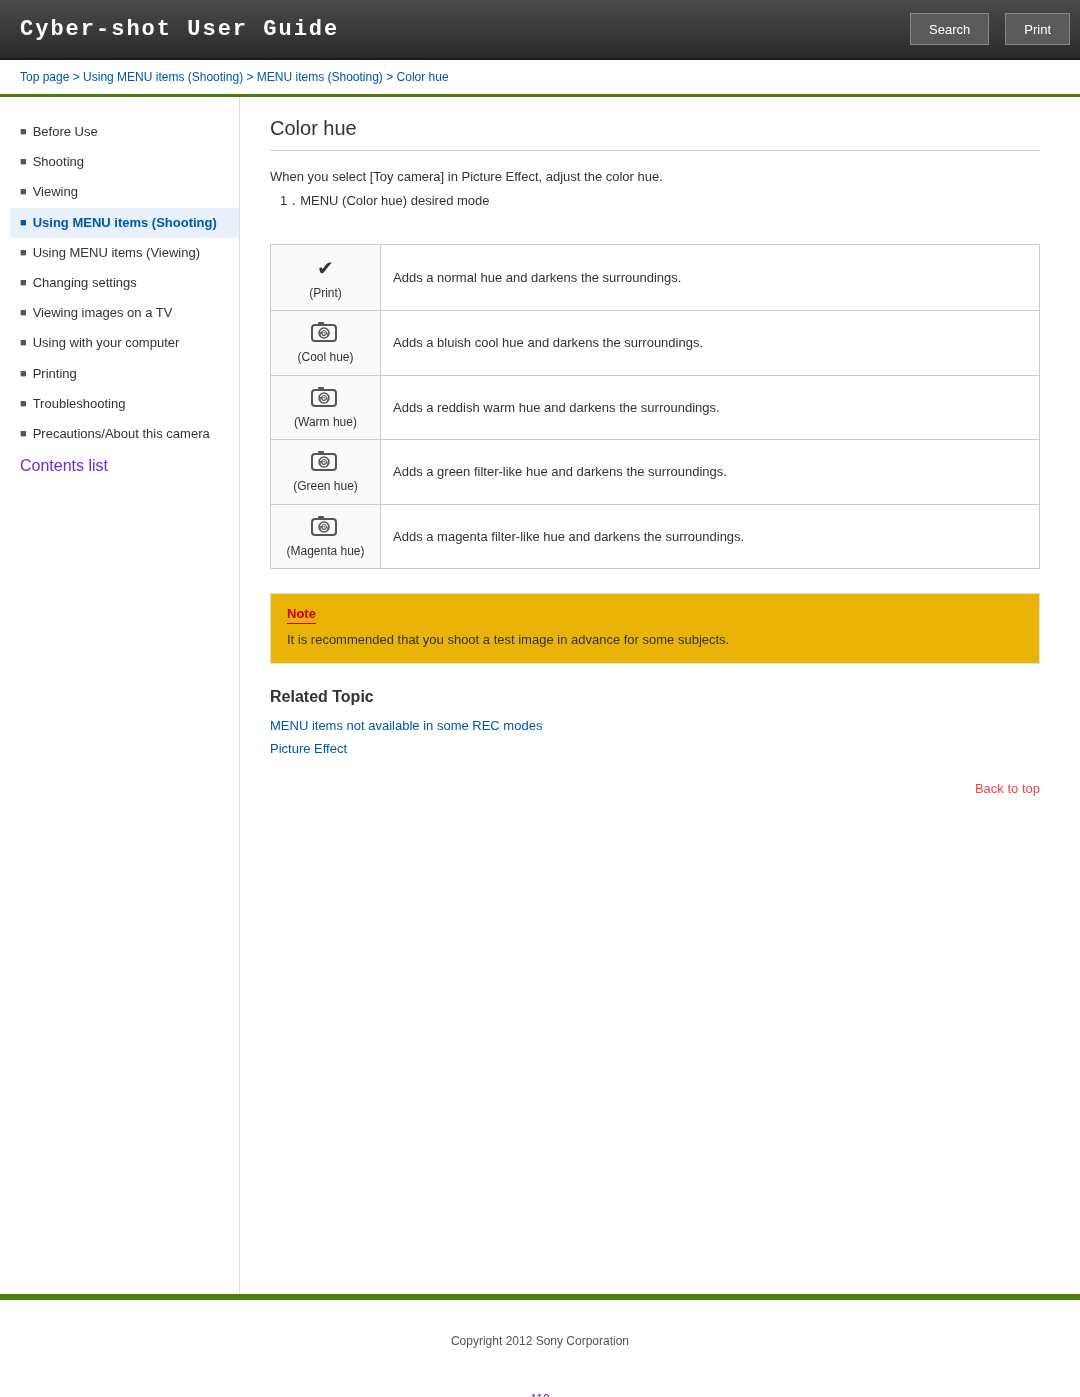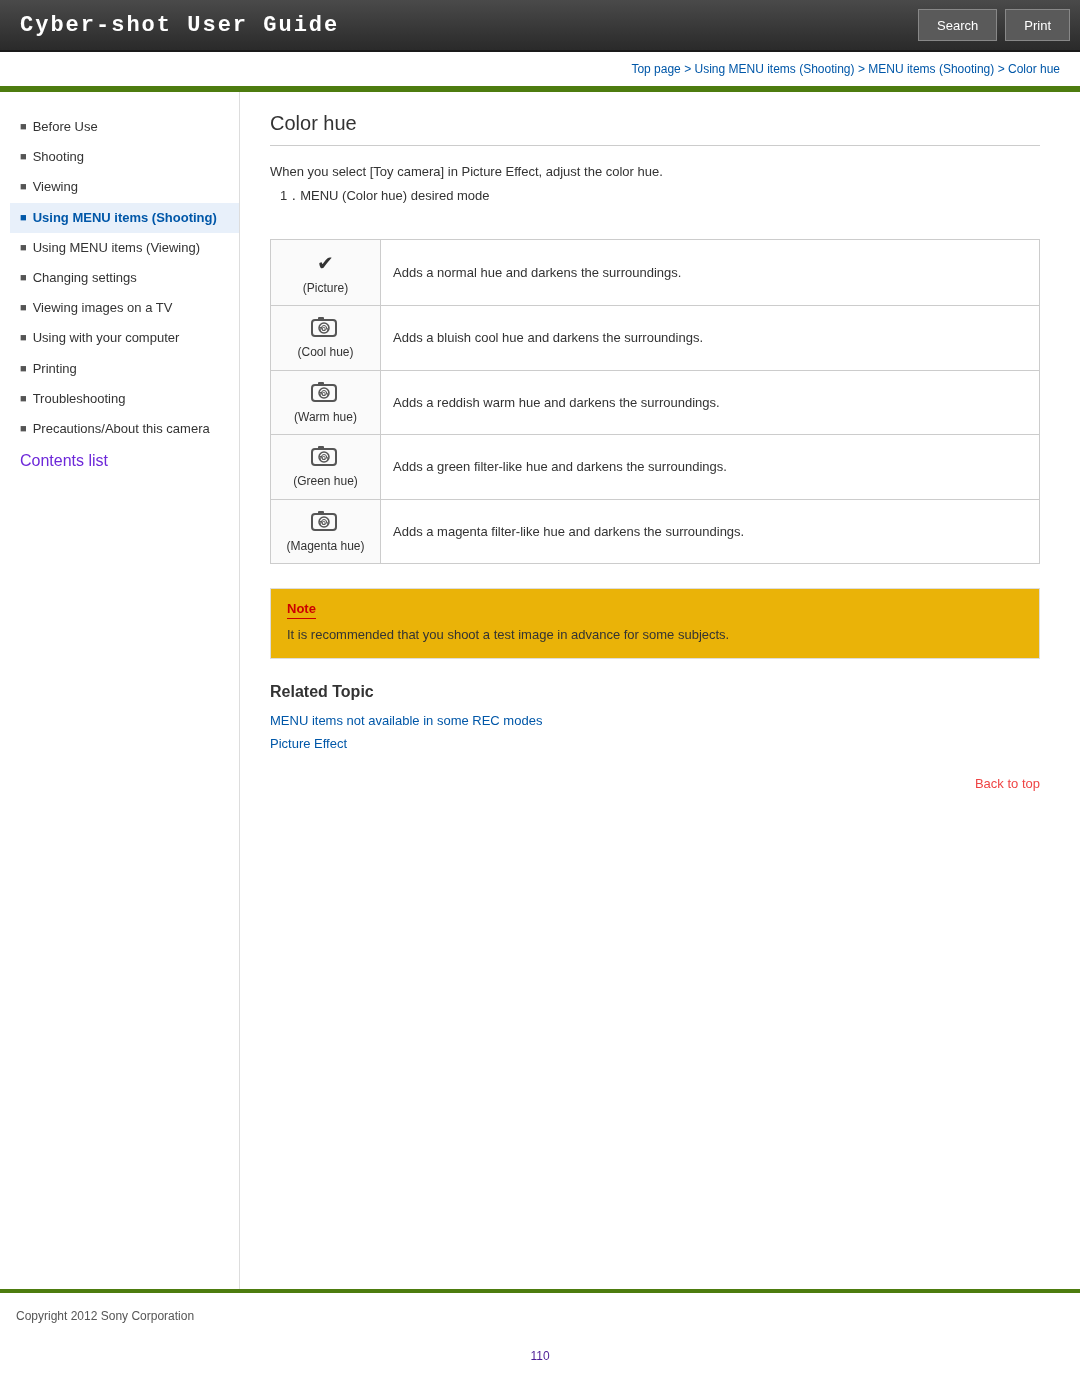--- a/index.html
+++ b/index.html
@@ -11,60 +11,60 @@
       width: 1080px;
       min-height: 1397px;
     }
 
     
     .header {
       background: linear-gradient(to bottom, #4a4a4a, #2a2a2a);
       padding: 0;
       display: flex;
       align-items: stretch;
-      height: 52px;
+      height: 60px;
       border-bottom: 2px solid #1a1a1a;
       justify-content: flex-end;
     }
     .header-title-area {
       flex: 1;
       display: flex;
       align-items: center;
       padding-left: 20px;
     }
     .header-title {
       color: #fff;
       font-size: 22px;
       font-family: 'Courier New', monospace;
       font-weight: bold;
       letter-spacing: 2px;
     }
     .header-buttons {
       display: flex;
       align-items: center;
       padding-right: 10px;
-      gap: 8px;
+      gap: 16px;
     }
     .header-btn {
       background: #5a5a5a;
       color: #fff;
       border: 1px solid #888;
       padding: 6px 18px;
       font-size: 13px;
       cursor: pointer;
       height: 32px;
     }
 
     
     .breadcrumb-bar {
       padding: 10px 20px;
-      text-align: right;
+      text-align: left;
       font-size: 12px;
       color: #0057a8;
-      border-bottom: 6px solid #4d7c0f;
+      border-bottom: 3px solid #4d7c0f;
     }
     .breadcrumb-bar a { color: #0057a8; text-decoration: none; }
 
     
     .main-layout {
       display: flex;
       min-height: calc(1397px - 200px);
     }
 
     
@@ -204,23 +204,23 @@
     .back-to-top {
       text-align: right;
       color: #ef4444;
       font-size: 13px;
       cursor: pointer;
       margin-top: 10px;
     }
 
     
     .footer {
-      border-top: 4px solid #4d7c0f;
-      padding: 16px;
-      text-align: left;
+      border-top: 6px solid #4d7c0f;
+      padding: 34px;
+      text-align: center;
       font-size: 12px;
       color: #555;
       background: #fff;
     }
 
     
     .page-number {
       text-align: center;
       font-size: 12px;
       color: #4c1d95;
@@ -318,21 +318,21 @@
     <p class="intro-text">When you select [Toy camera] in Picture Effect, adjust the color hue.</p>
 
     <p class="menu-instruction">1．MENU        (Color hue)    desired mode</p>
 
     <table class="hue-table">
       <tbody>
 
         <tr>
           <td>
             <span class="check-icon">✔</span><br>
-            <span class="hue-label">(Picture)</span>
+            <span class="hue-label">(Print)</span>
           </td>
           <td>Adds a normal hue and darkens the surroundings.</td>
         </tr>
 
         <tr>
           <td>
             <svg class="toy-icon" viewBox="0 0 28 28">
               <rect x="2" y="6" width="24" height="16" rx="3" fill="none" stroke="#555" stroke-width="2"></rect>
               <circle cx="14" cy="14" r="5" fill="none" stroke="#555" stroke-width="1.5"></circle>
               <circle cx="14" cy="14" r="2.5" fill="none" stroke="#555" stroke-width="1"></circle>

